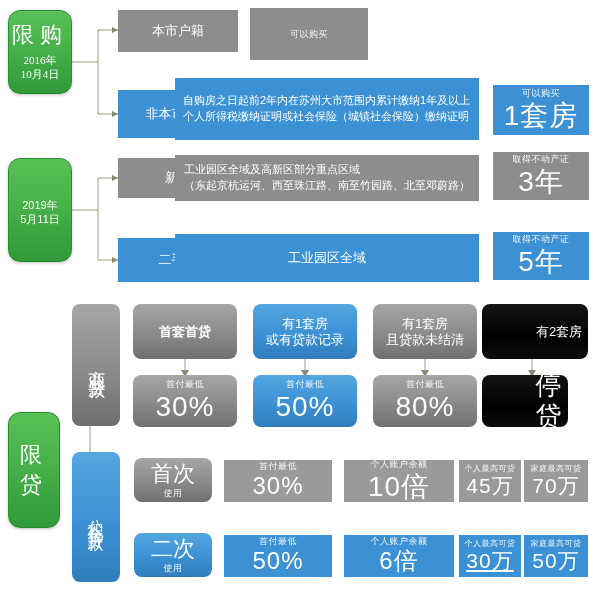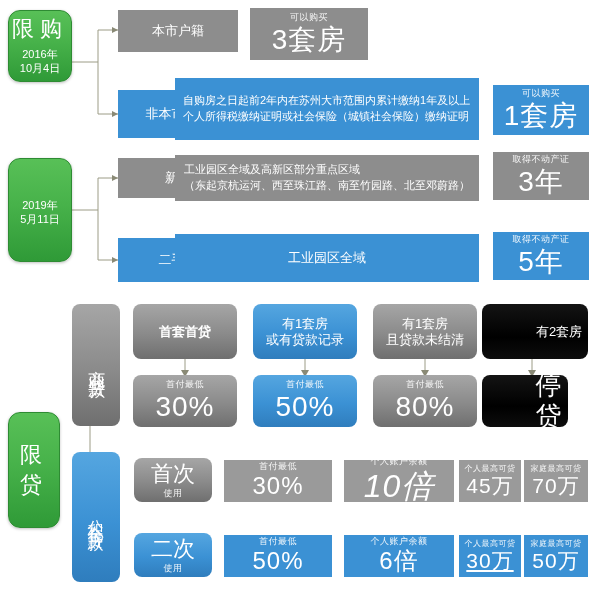--- a/index.html
+++ b/index.html
@@ -58,33 +58,32 @@
     <path d="M532,359 L532,375"></path>
   </g>
   <g fill="#8a8a76">
     <polygon points="185,377 181,370 189,370"></polygon>
     <polygon points="305,377 301,370 309,370"></polygon>
     <polygon points="425,377 421,370 429,370"></polygon>
     <polygon points="532,377 528,370 536,370"></polygon>
   </g>
 </svg>
 
-<div class="box green" style="left:8px;top:10px;width:64px;height:72px;">
+<div class="box green" style="left:8px;top:10px;width:64px;height:84px;font-family:Liberation Serif, serif;">
   <div class="title">限购</div>
   <div class="date" style="white-space:pre-line;">2016年
 10月4日</div>
 </div>
 
 <div class="box gray" style="left:118px;top:10px;width:120px;height:42px;">
   <div class="mid">本市户籍</div>
 </div>
 
 <div class="box gray" style="left:250px;top:8px;width:118px;height:52px;">
   <div class="small">可以购买</div>
-  <div class="big">3套房</div>
 </div>
 
 <div class="box blue" style="left:118px;top:90px;width:120px;height:48px;">
   <div class="mid">非本市户籍</div>
 </div>
 
 <div class="box blue" style="left:175px;top:78px;width:304px;height:62px;align-items:flex-start;padding:6px 8px;">
   <div class="body" style="white-space:pre-line;">自购房之日起前2年内在苏州大市范围内累计缴纳1年及以上个人所得税缴纳证明或社会保险（城镇社会保险）缴纳证明</div>
 </div>
 
@@ -172,21 +171,21 @@
 <div class="box grad-gray rnd" style="left:134px;top:458px;width:78px;height:44px;">
   <div style="font-size:22px;">首次</div>
   <div class="small">使用</div>
 </div>
 <div class="box gray2" style="left:224px;top:460px;width:108px;height:42px;">
   <div class="small">首付最低</div>
   <div class="big" style="font-size:24px;">30%</div>
 </div>
 <div class="box gray2" style="left:344px;top:460px;width:110px;height:42px;">
   <div class="small">个人账户余额</div>
-  <div class="big" style="font-size:32px;font-style:italic;">10倍</div>
+  <div class="big" style="font-size:28px;">10倍</div>
 </div>
 <div class="box gray2" style="left:459px;top:460px;width:62px;height:42px;">
   <div class="small" style="font-size:8px;">个人最高可贷</div>
   <div class="big" style="font-size:21px;">45万</div>
 </div>
 <div class="box gray2" style="left:524px;top:460px;width:64px;height:42px;">
   <div class="small" style="font-size:8px;">家庭最高可贷</div>
   <div class="big" style="font-size:21px;text-align:center;">70万</div>
 </div>
 

